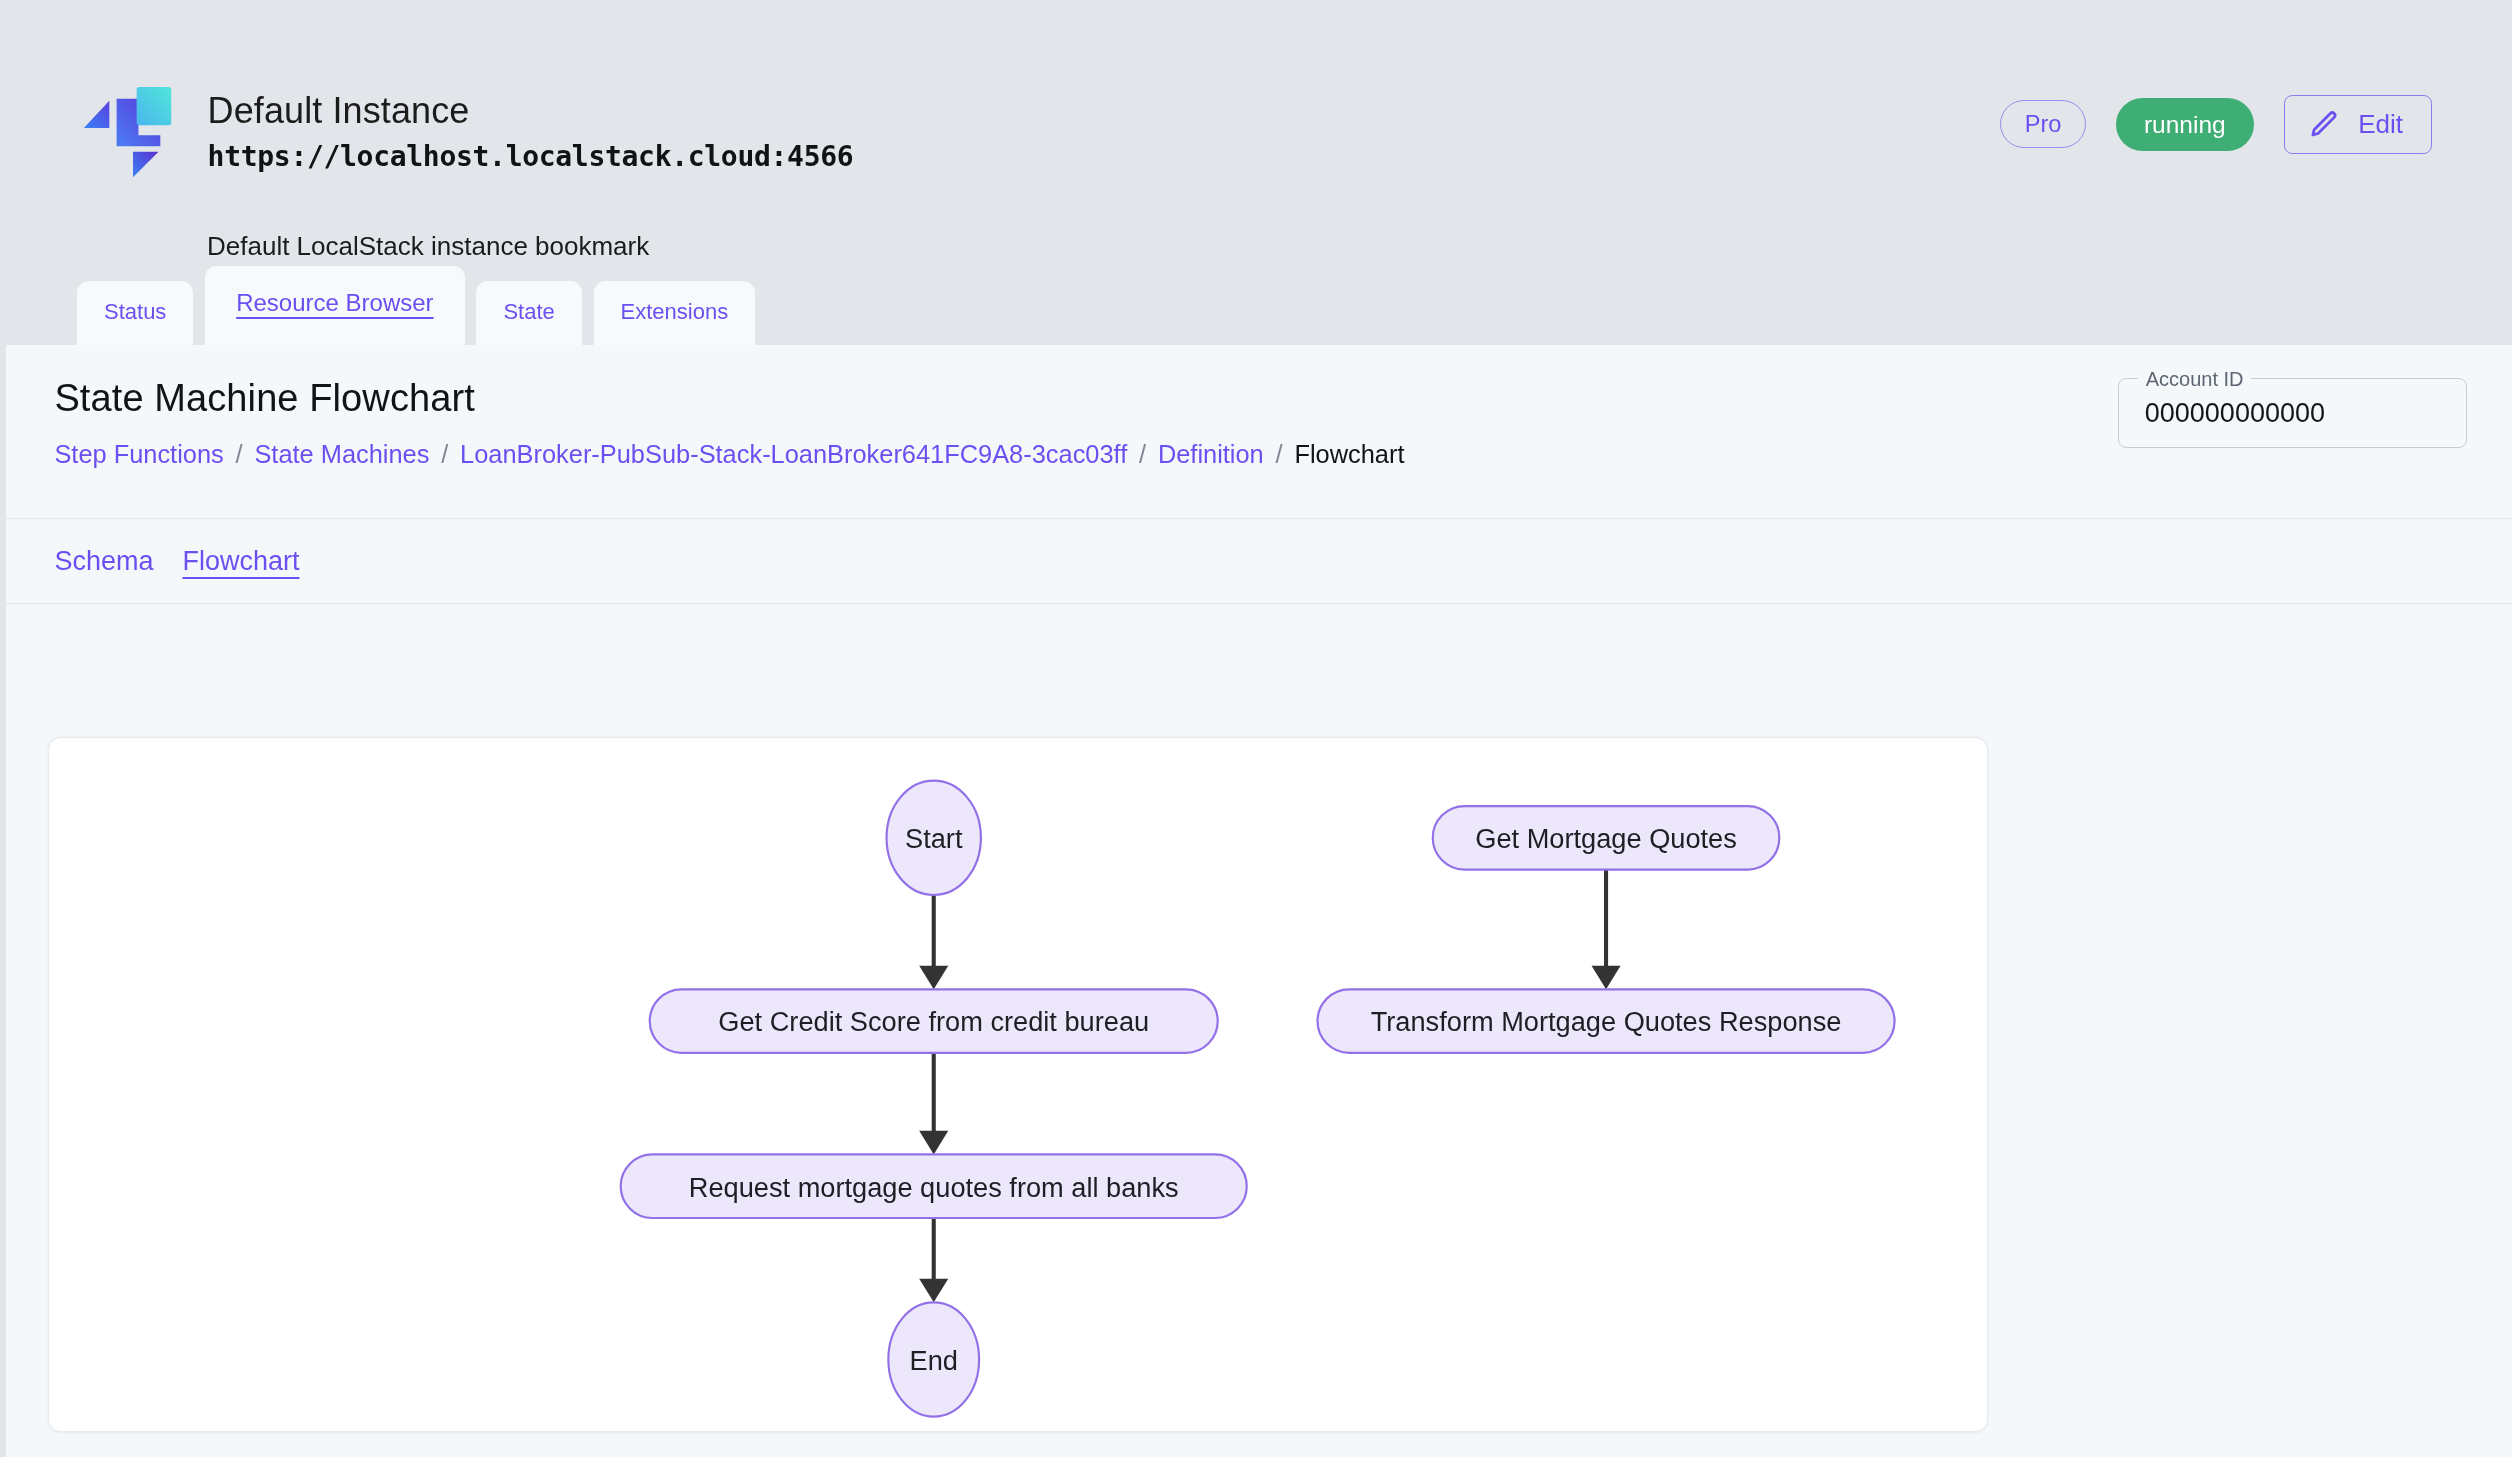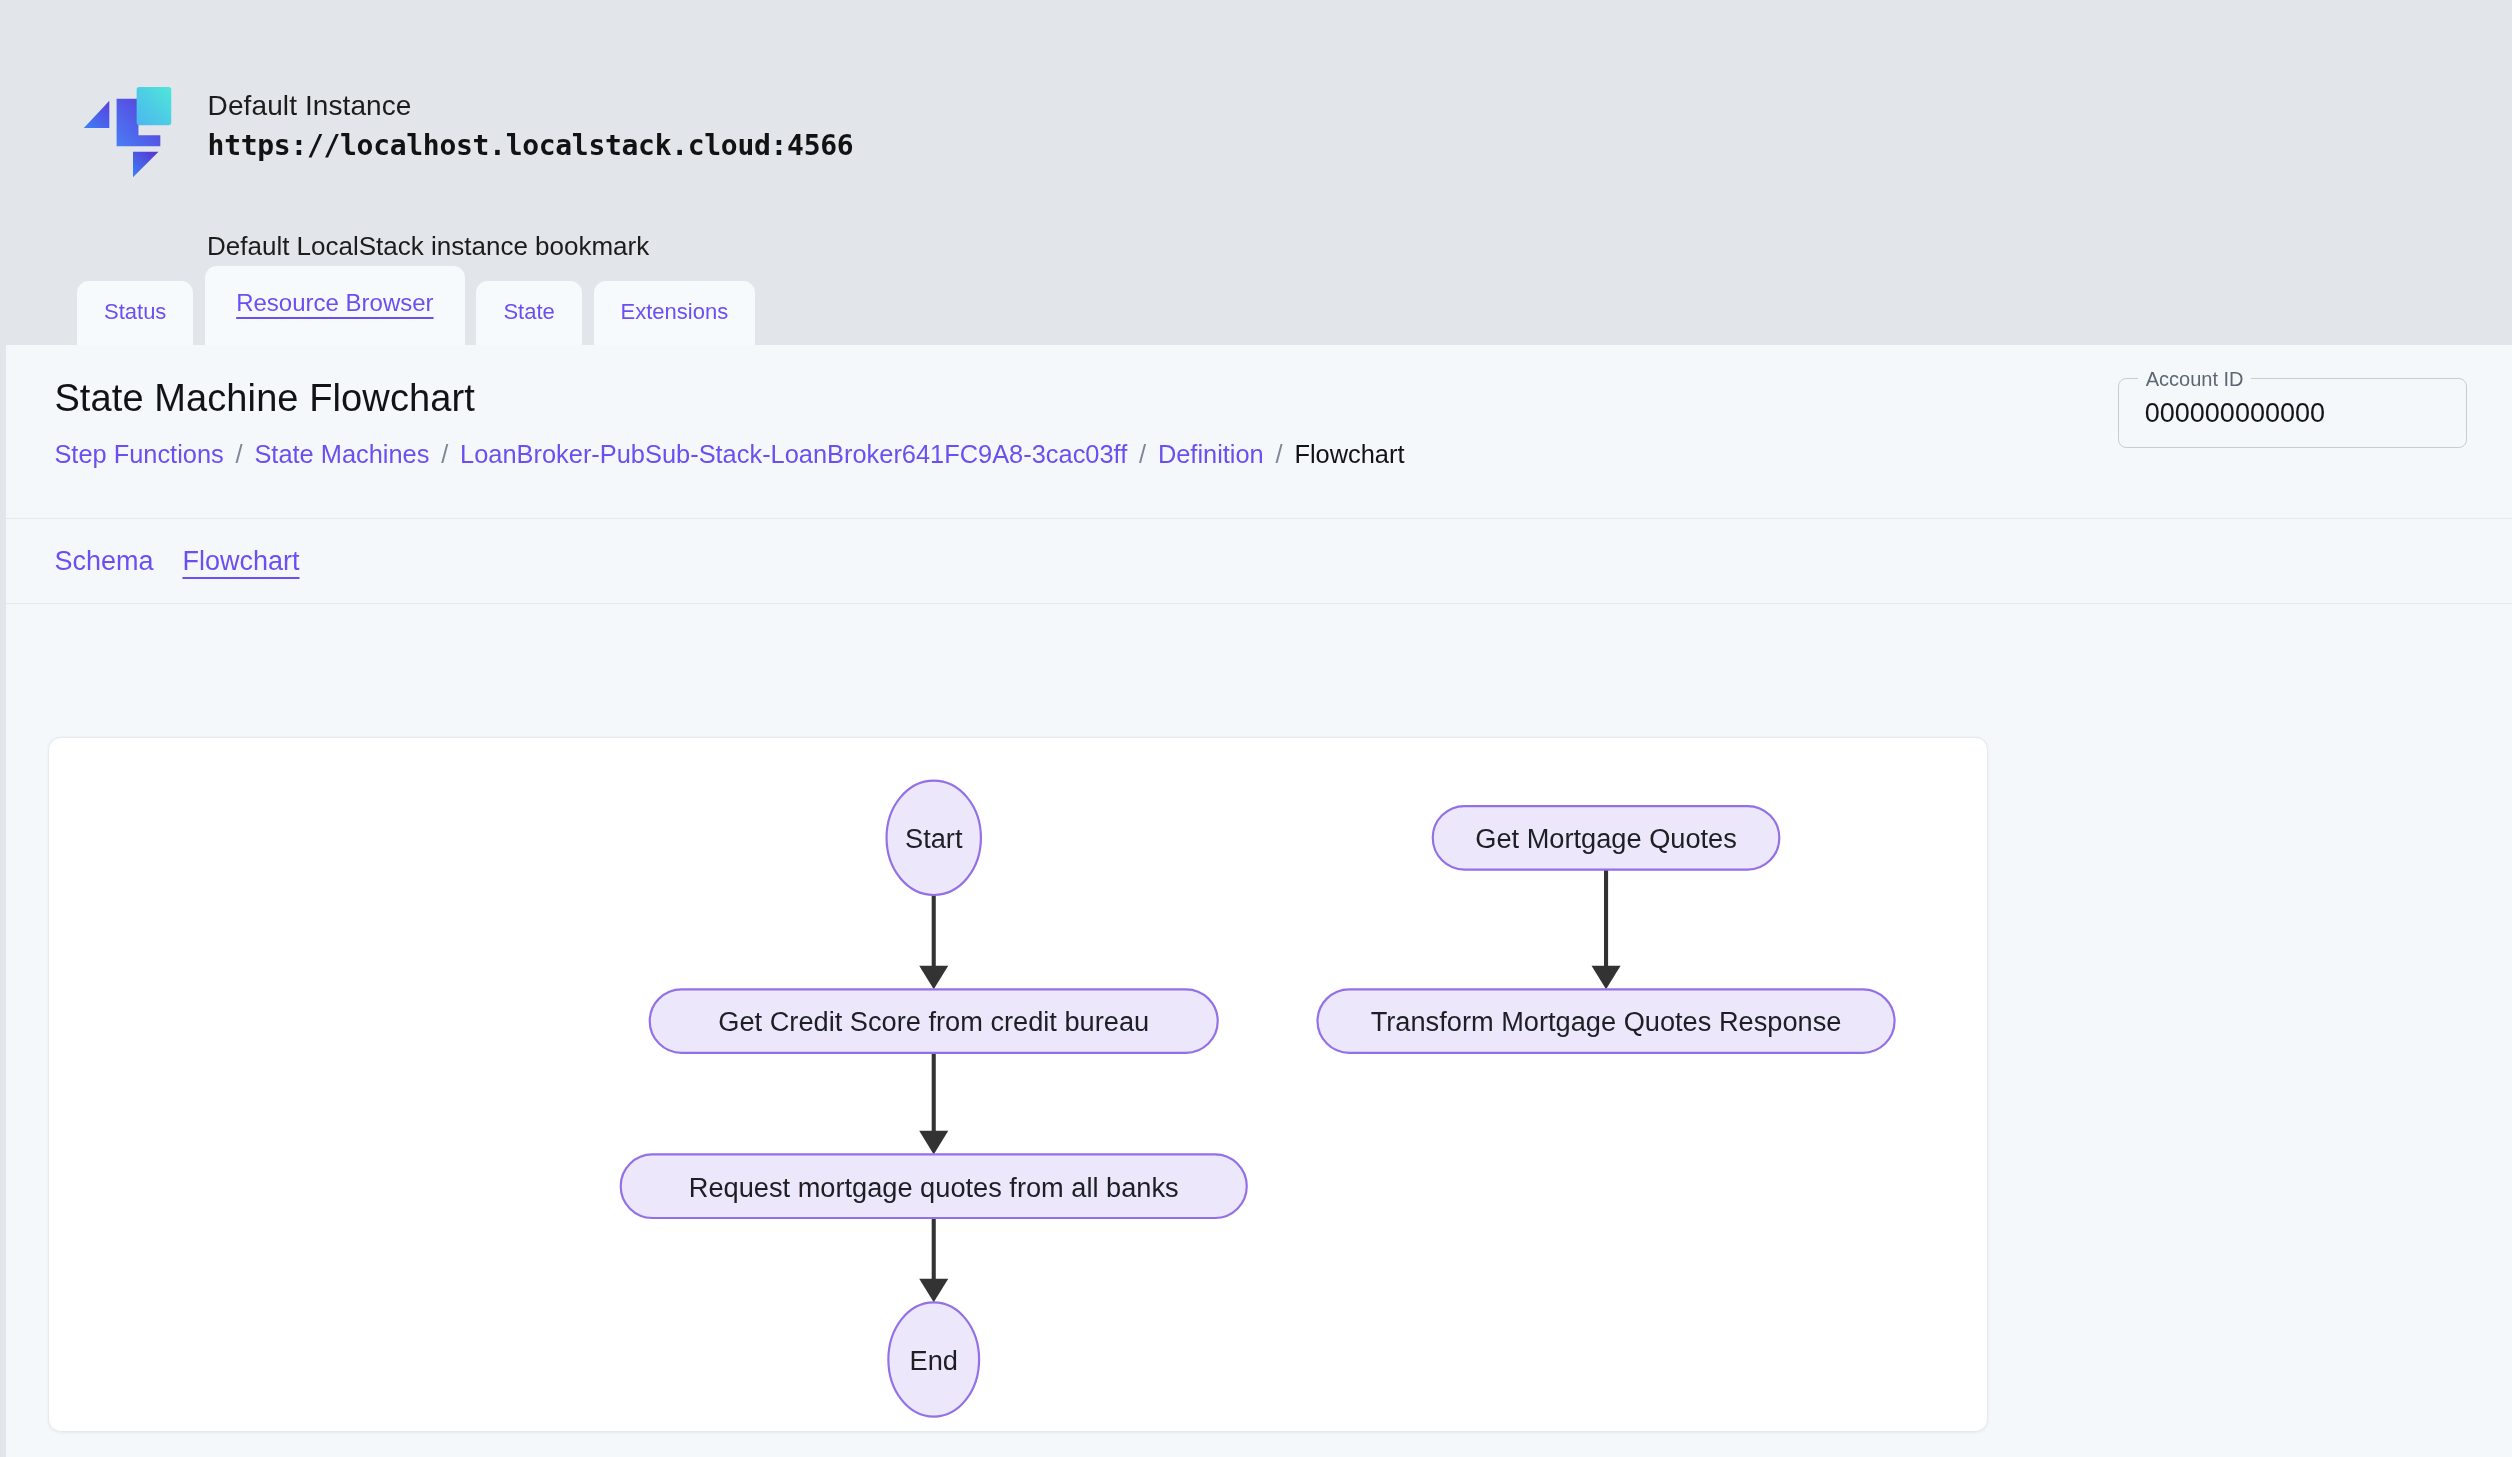--- a/index.html
+++ b/index.html
@@ -21,21 +21,21 @@
     position: absolute;
     left: 82px; top: 77px;
     display: flex;
     align-items: flex-start;
     gap: 23.6px;
   }
   .ls-logo { width: 102px; height: 102px; position: relative; flex: 0 0 auto; }
   .ls-logo svg { display: block; width: 102px; height: 102px; }
   .instance-text { padding-top: 11px; }
   .instance-name {
-    font-size: 28px;
+    font-size: 36px;
     color: #1c1c1c;
     line-height: 1.28;
     letter-spacing: 0.1px;
   }
   .instance-url {
     font-family: "DejaVu Sans Mono", "Liberation Mono", monospace;
     font-size: 28px;
     font-weight: bold;
     color: #111214;
     line-height: 1.33;
@@ -268,20 +268,32 @@
       </svg>
     </div>
     <div class="instance-text">
       <div class="instance-name">Default Instance</div>
       <div class="instance-url">https://localhost.localstack.cloud:4566</div>
     </div>
   </div>
 
   <div class="instance-desc">Default LocalStack instance bookmark</div>
 
+  <div class="header-actions">
+    <div class="chip-pro">Pro</div>
+    <div class="chip-running">running</div>
+    <div class="btn-edit">
+      <span>
+        <svg width="31" height="31" viewBox="0 0 24 24" fill="none" stroke="#6c4ff0" stroke-width="2.1" stroke-linecap="round" stroke-linejoin="round">
+          <path d="M16.5 3.5a2.12 2.12 0 0 1 3 3L7 19l-4 1 1-4 12.5-12.5z"></path>
+        </svg>
+      </span>
+      <span>Edit</span>
+    </div>
+  </div>
 
   <div class="tabs-row">
     <div class="tab">
       <span class="tab-label">Status</span>
     </div>
     <div class="tab is-active">
       <span class="tab-label">Resource Browser</span>
     </div>
     <div class="tab">
       <span class="tab-label">State</span>

